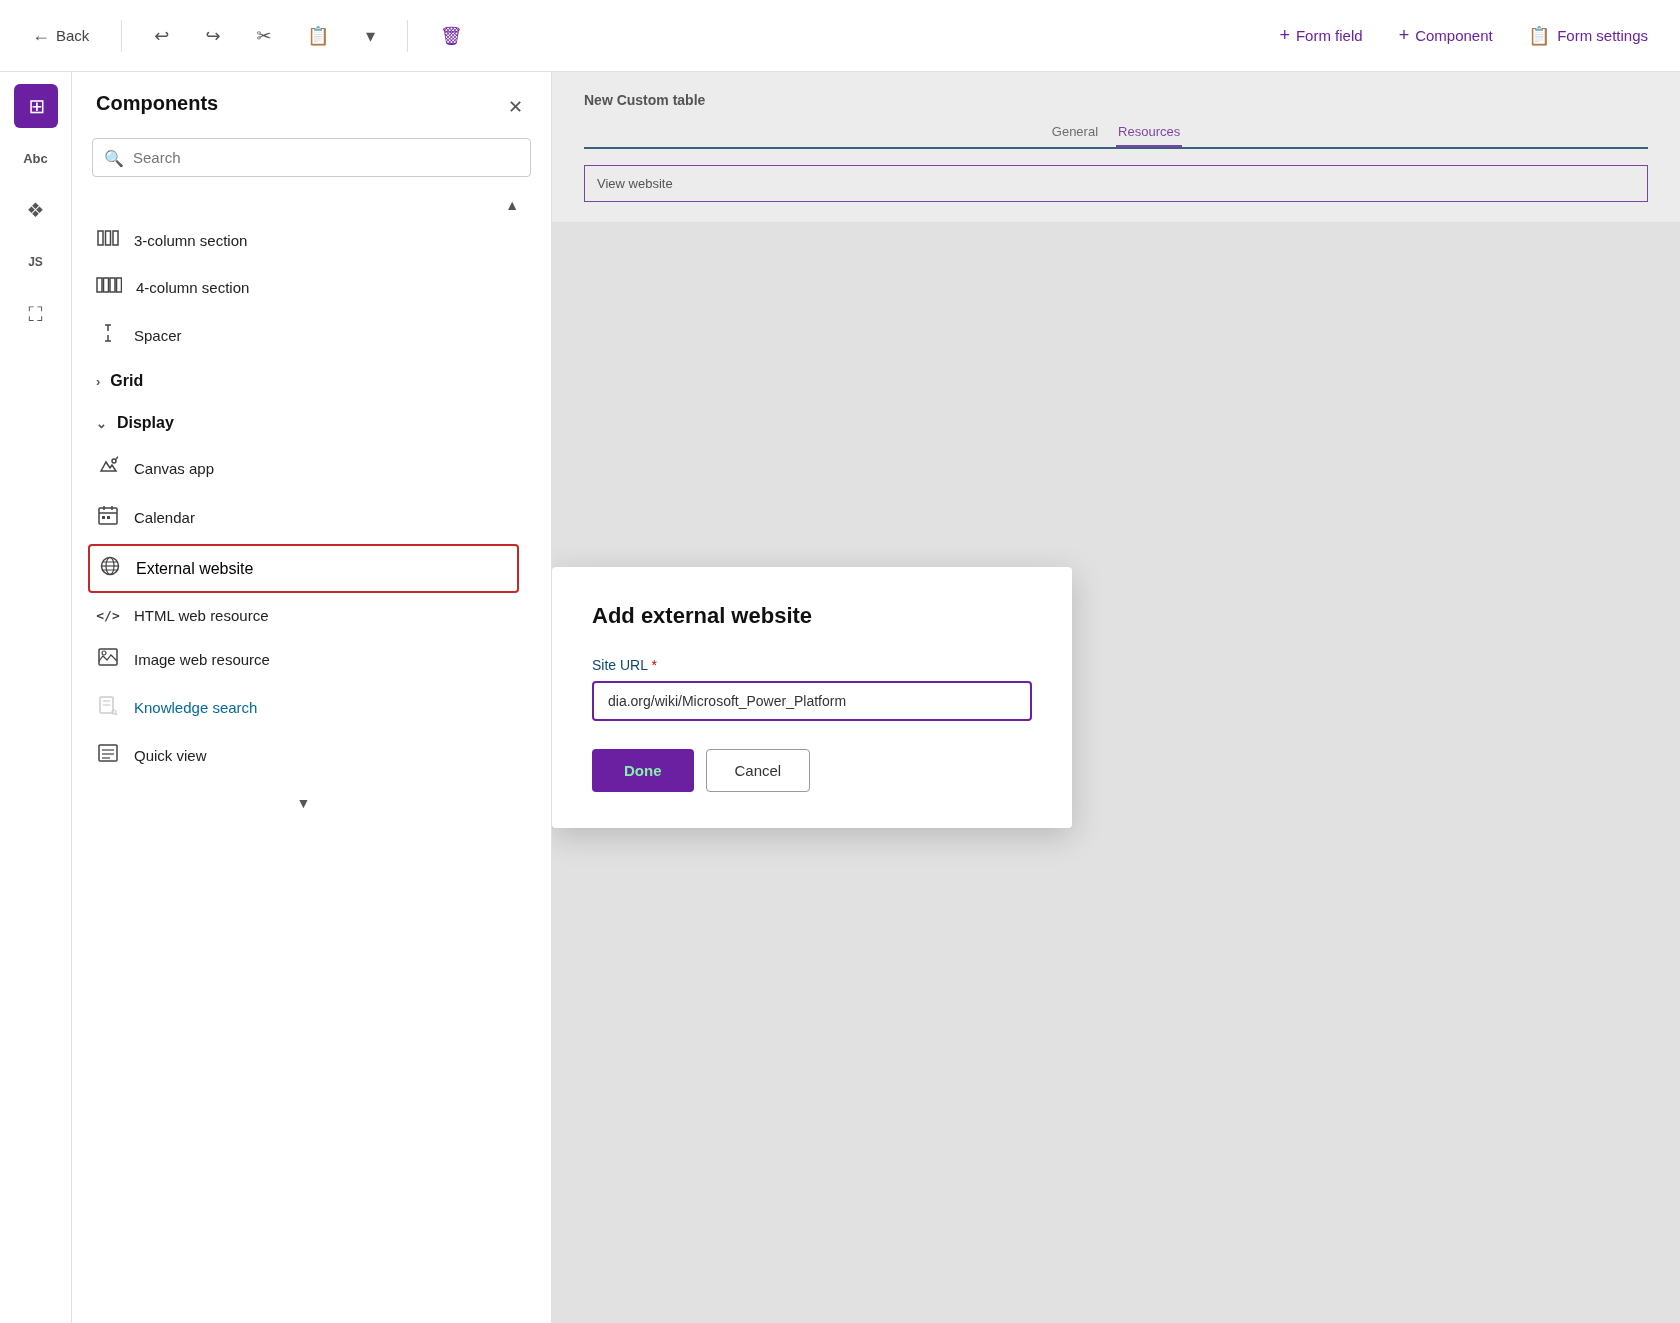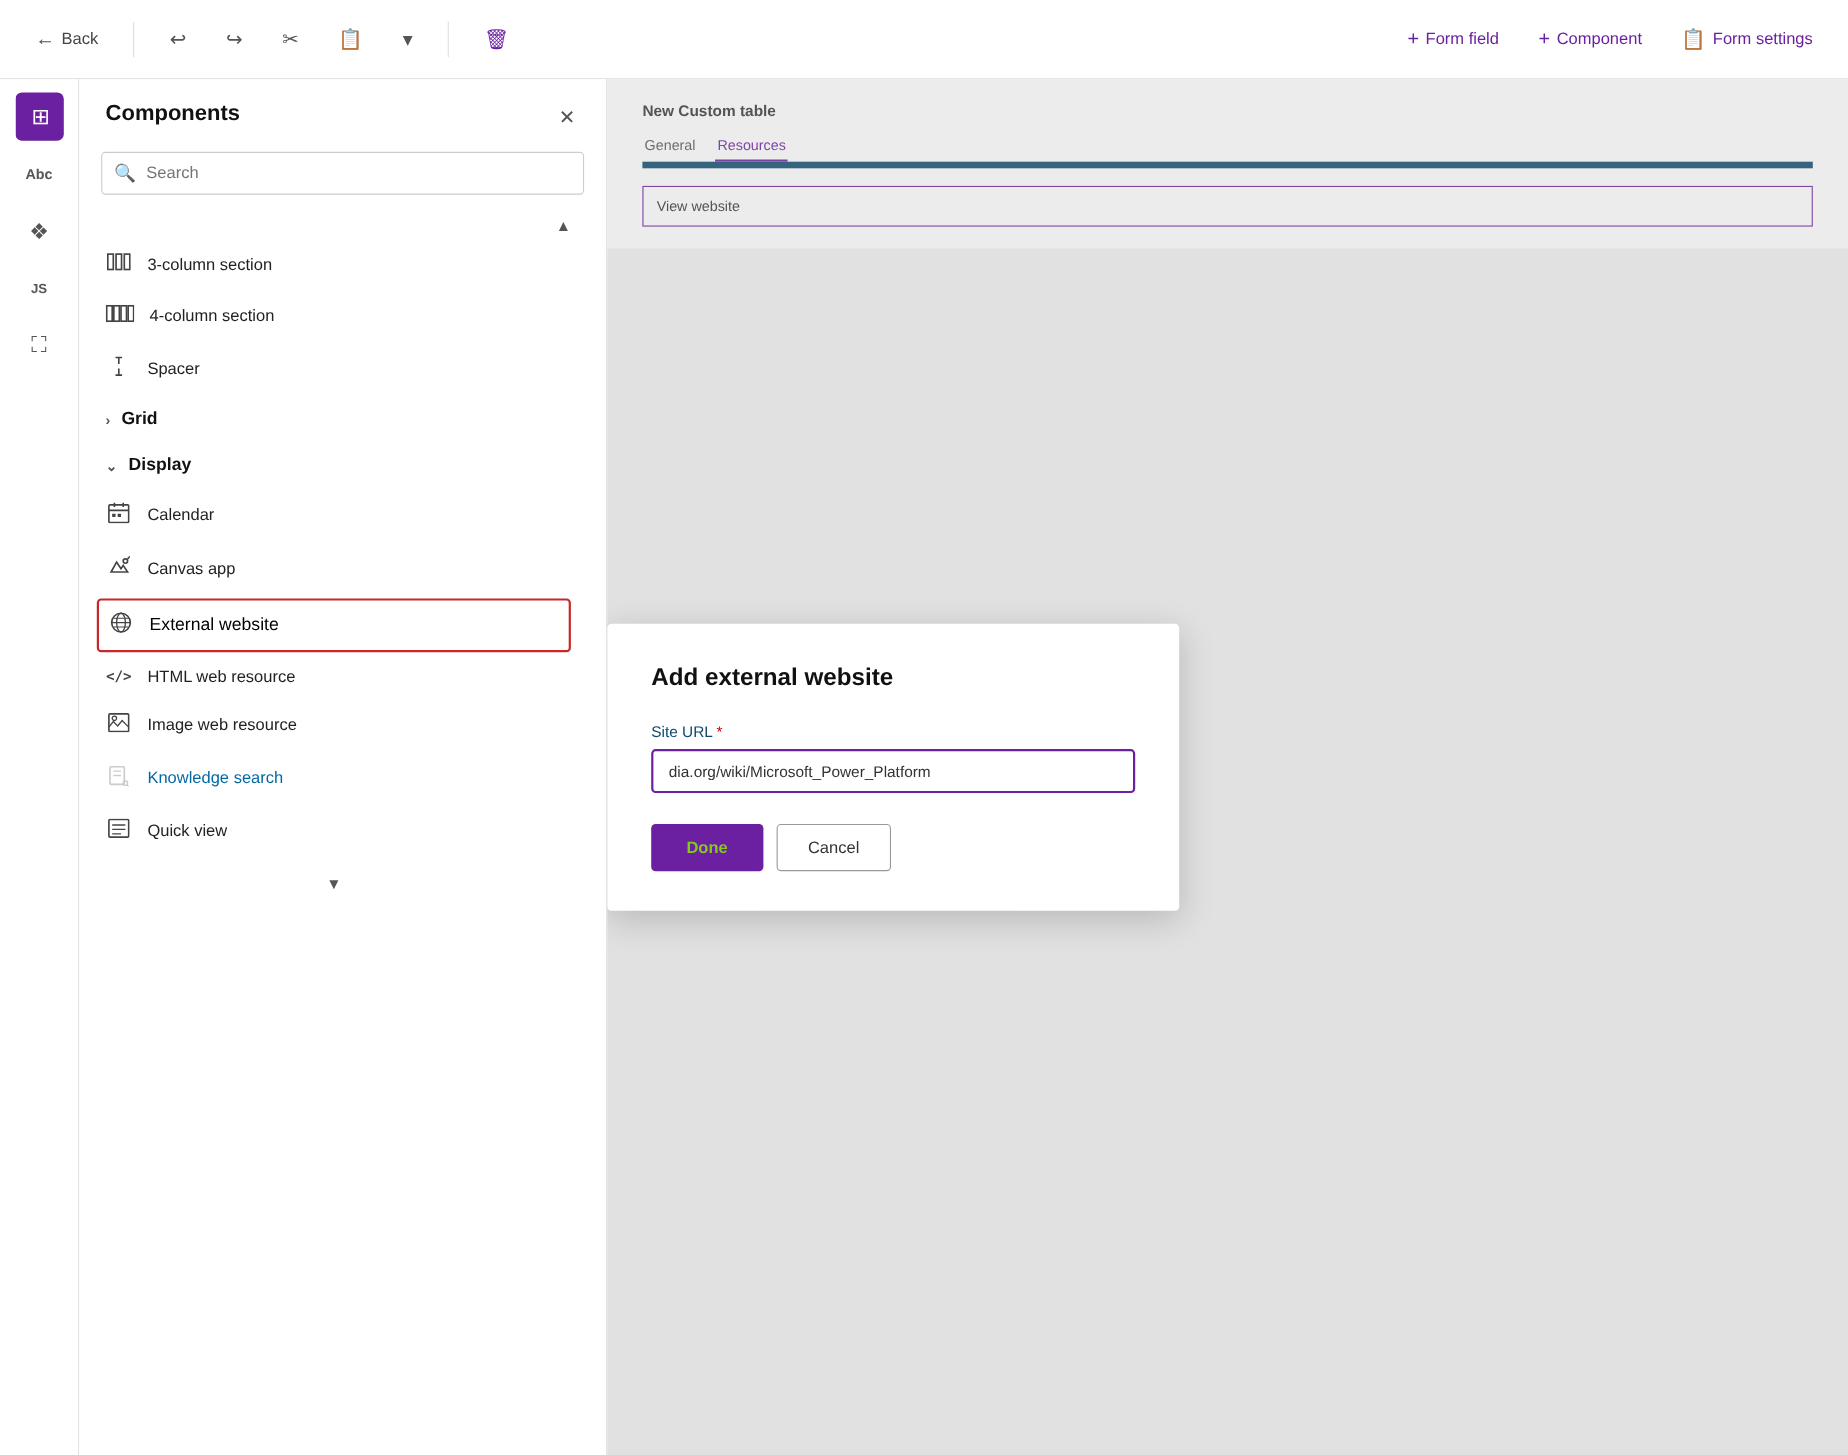--- a/index.html
+++ b/index.html
@@ -164,21 +164,22 @@
       background: #fff;
       margin: 0;
       padding: 20px 32px;
     }
     .form-title { font-size: 14px; font-weight: 600; color: #333; }
     .form-subtitle { font-size: 12px; color: #888; }
     .form-tabs {
       display: flex;
       gap: 16px;
       margin-top: 10px;
-      border-bottom: 6px solid #0c4a6e;
+      border-bottom: 2px solid #0c4a6e;
+      justify-content: center;
     }
     .form-tab {
       font-size: 13px;
       padding: 6px 2px;
       cursor: pointer;
       color: #555;
       border-bottom: 2px solid transparent;
     }
     .form-tab.active {
       color: #6b1fa1;
@@ -232,21 +233,21 @@
       color: #333;
       outline: none;
       margin-bottom: 28px;
     }
     .dialog-actions {
       display: flex;
       gap: 12px;
     }
     .btn-done {
       background: #6b1fa1;
-      color: #84cc16;
+      color: #86efac;
       border: none;
       padding: 12px 32px;
       font-size: 15px;
       font-weight: 600;
       border-radius: 4px;
       cursor: pointer;
     }
     .btn-cancel {
       background: #fff;
       color: #333;
@@ -369,40 +370,40 @@
         </div>
 
         <div class="section-header">
           <span class="chevron">⌄</span>
           <span>Display</span>
         </div>
 
         <div class="list-item">
           <span class="list-item-icon">
             <svg width="20" height="20" viewBox="0 0 20 20">
+                <path d="M3 15 L8 6 L12 12 L14 9 L18 15 Z" fill="none" stroke="#444" stroke-width="1.5"></path>
+                <circle cx="16" cy="5" r="2" fill="none" stroke="#444" stroke-width="1.5"></circle>
+                <line x1="18" y1="3" x2="21" y2="0" stroke="#444" stroke-width="1.5"></line>
+              </svg>
+          </span>
+          <span>Canvas app</span>
+        </div>
+
+        <div class="list-item">
+          <span class="list-item-icon">
+            <svg width="20" height="20" viewBox="0 0 20 20">
                 <rect x="1" y="3" width="18" height="16" rx="1" fill="none" stroke="#444" stroke-width="1.5"></rect>
                 <line x1="1" y1="8" x2="19" y2="8" stroke="#444" stroke-width="1.5"></line>
                 <line x1="6" y1="1" x2="6" y2="5" stroke="#444" stroke-width="1.5"></line>
                 <line x1="14" y1="1" x2="14" y2="5" stroke="#444" stroke-width="1.5"></line>
                 <rect x="4" y="11" width="3" height="3" rx="0.5" fill="#444"></rect>
                 <rect x="9" y="11" width="3" height="3" rx="0.5" fill="#444"></rect>
               </svg>
           </span>
           <span>Calendar</span>
-        </div>
-
-        <div class="list-item">
-          <span class="list-item-icon">
-            <svg width="20" height="20" viewBox="0 0 20 20">
-                <path d="M3 15 L8 6 L12 12 L14 9 L18 15 Z" fill="none" stroke="#444" stroke-width="1.5"></path>
-                <circle cx="16" cy="5" r="2" fill="none" stroke="#444" stroke-width="1.5"></circle>
-                <line x1="18" y1="3" x2="21" y2="0" stroke="#444" stroke-width="1.5"></line>
-              </svg>
-          </span>
-          <span>Canvas app</span>
         </div>
 
         <div style="border: 2px solid #c62828; border-radius: 4px; margin: 2px 16px; padding: 10px 8px; display:flex; align-items:center; gap:14px; cursor:pointer;">
           <span class="list-item-icon">
             <svg width="20" height="20" viewBox="0 0 20 20">
                 <circle cx="10" cy="10" r="8.5" fill="none" stroke="#444" stroke-width="1.5"></circle>
                 <ellipse cx="10" cy="10" rx="4" ry="8.5" fill="none" stroke="#444" stroke-width="1.2"></ellipse>
                 <line x1="1.5" y1="10" x2="18.5" y2="10" stroke="#444" stroke-width="1.2"></line>
                 <line x1="3" y1="6" x2="17" y2="6" stroke="#444" stroke-width="1"></line>
                 <line x1="3" y1="14" x2="17" y2="14" stroke="#444" stroke-width="1"></line>

